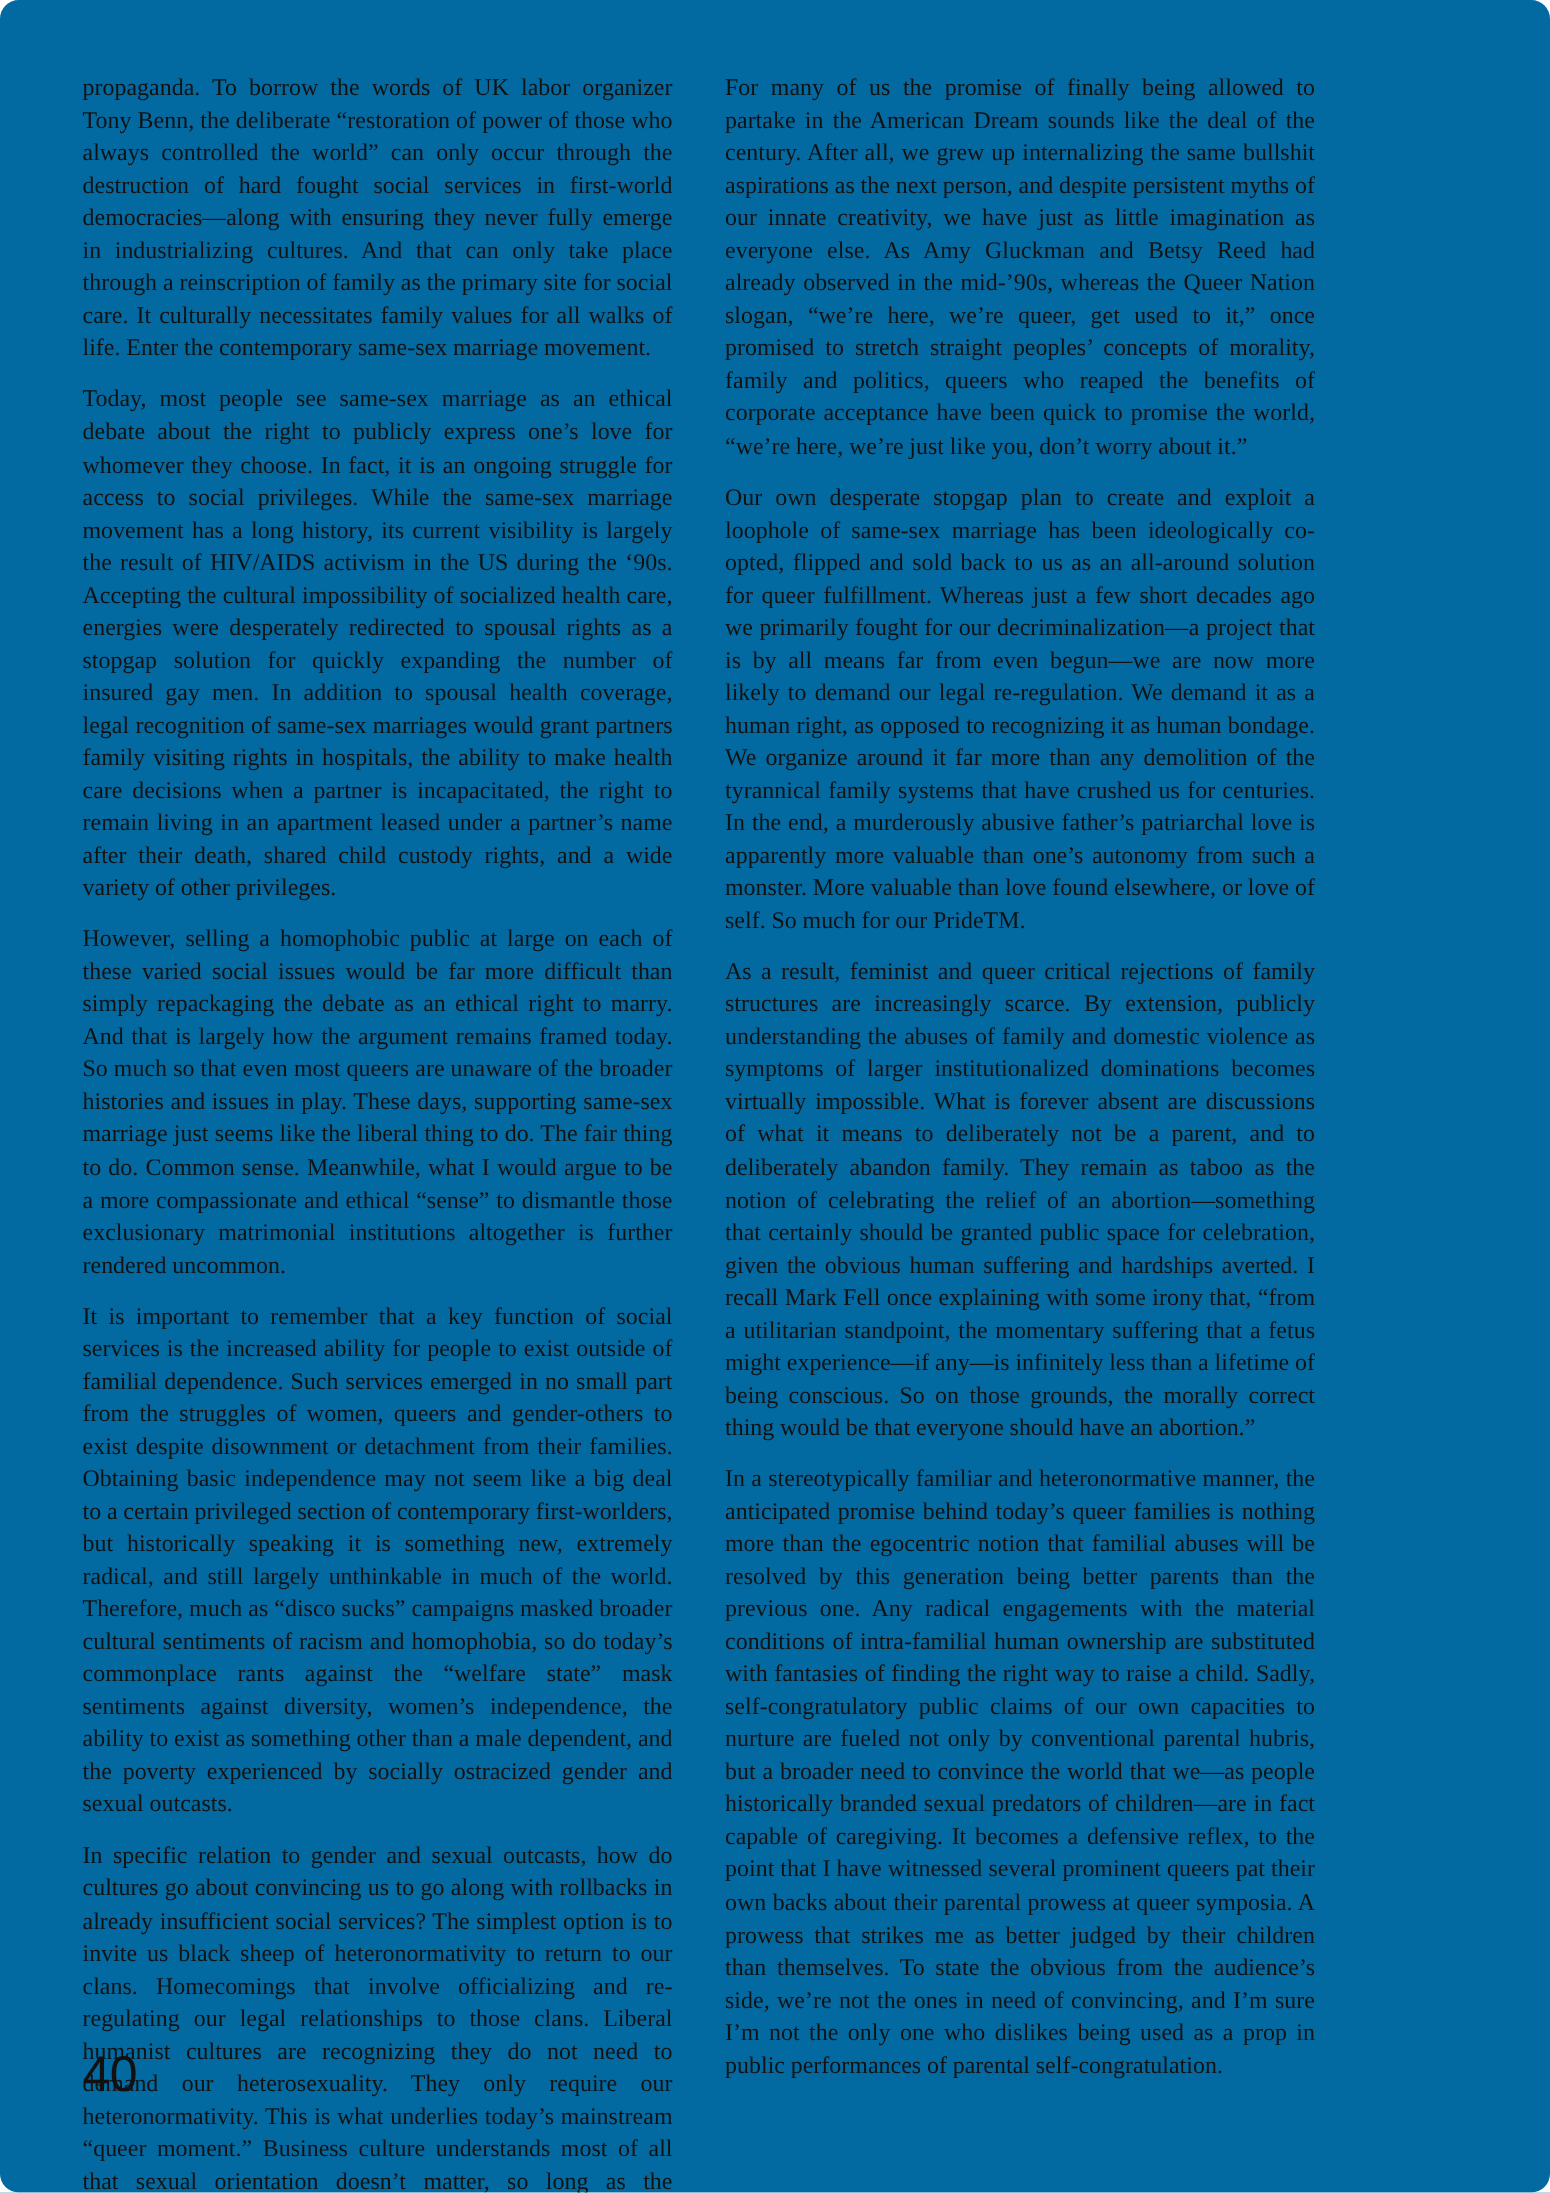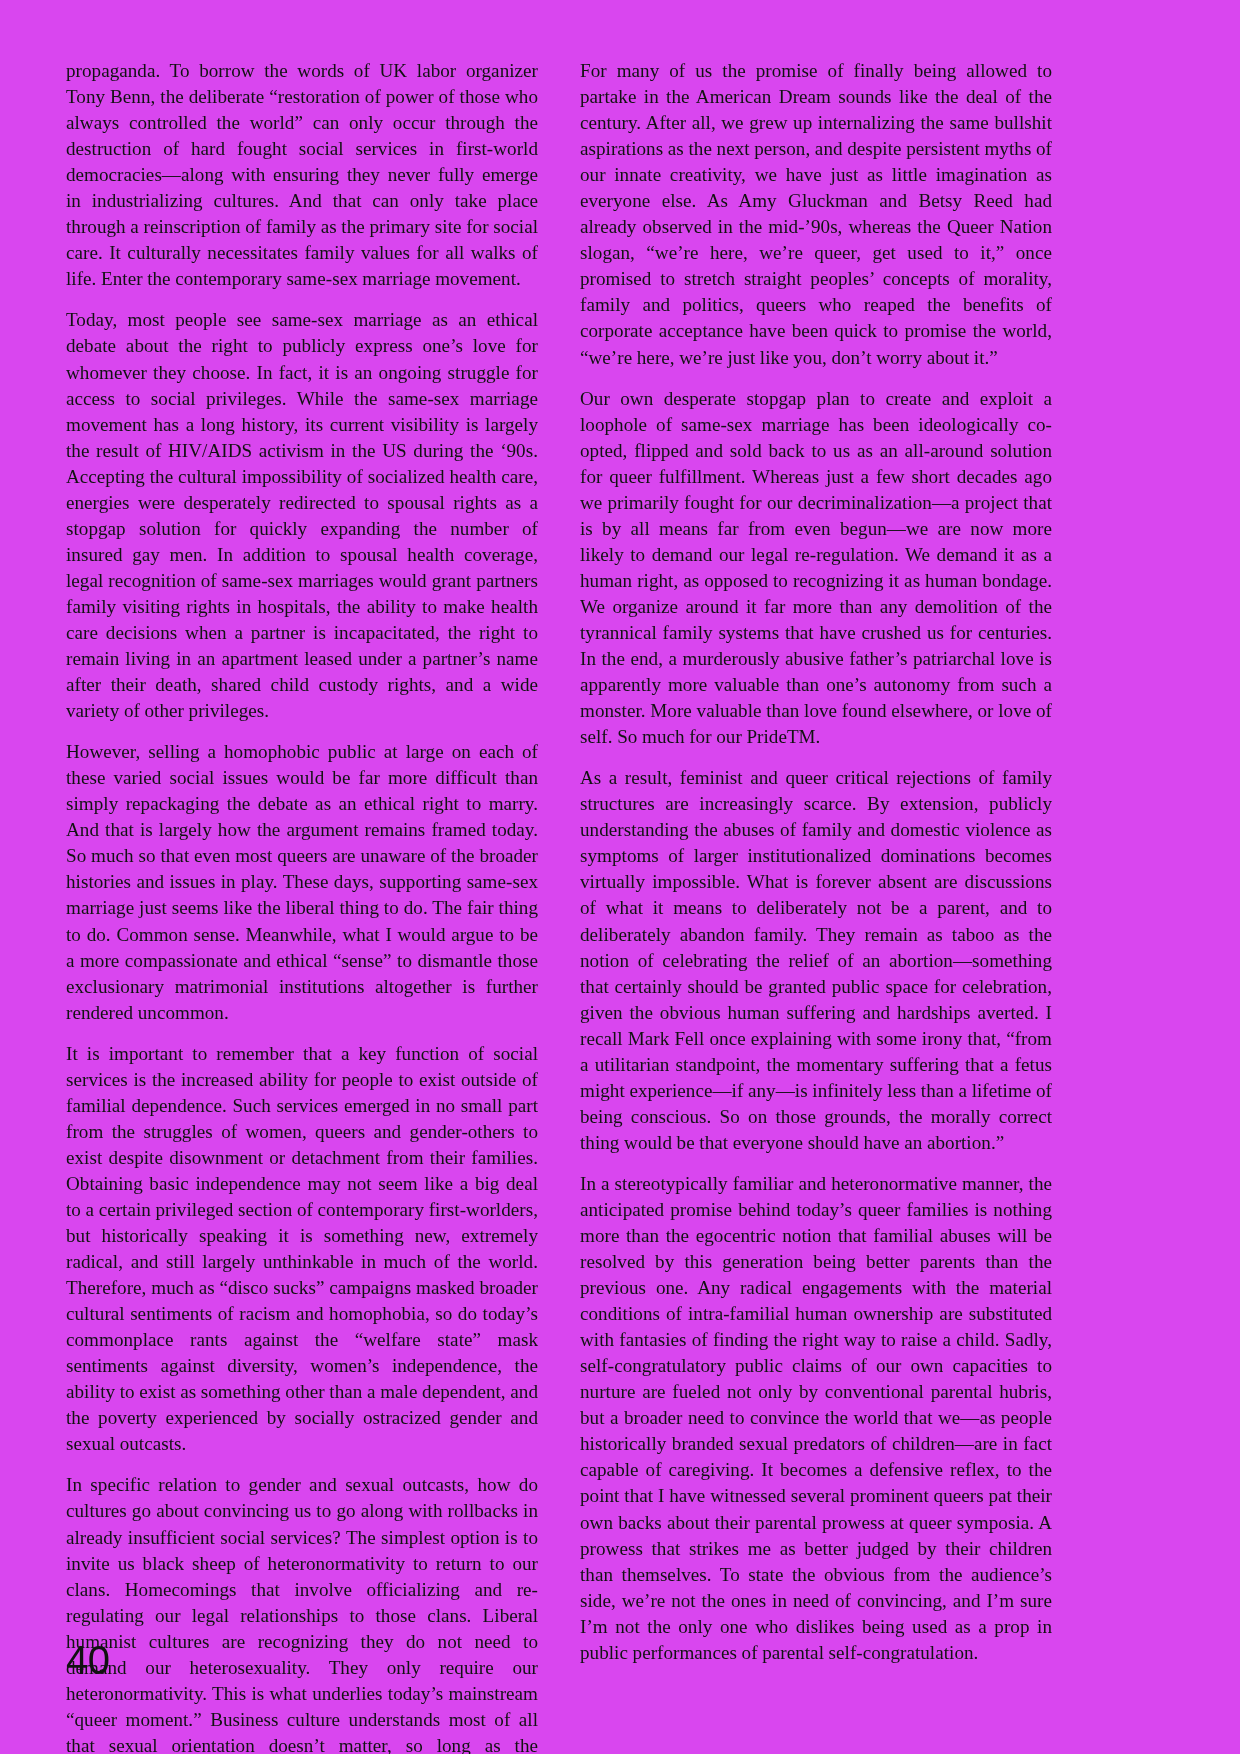--- a/index.html
+++ b/index.html
@@ -11,21 +11,22 @@
     width: 1240px;
     height: 1754px;
     position: relative;
     font-family: "Liberation Serif", "DejaVu Serif", serif;
     color: #121212;
     overflow: hidden;
   }
   .page {
     position: absolute;
     inset: 0;
-    background: #d946ef;
+    background: #0369a1;
+    border-radius: 15px;
   }
   .columns {
     position: absolute;
     left: 66px;
     top: 58px;
     width: 1110px;
     display: flex;
     gap: 42px;
   }
   .col {

